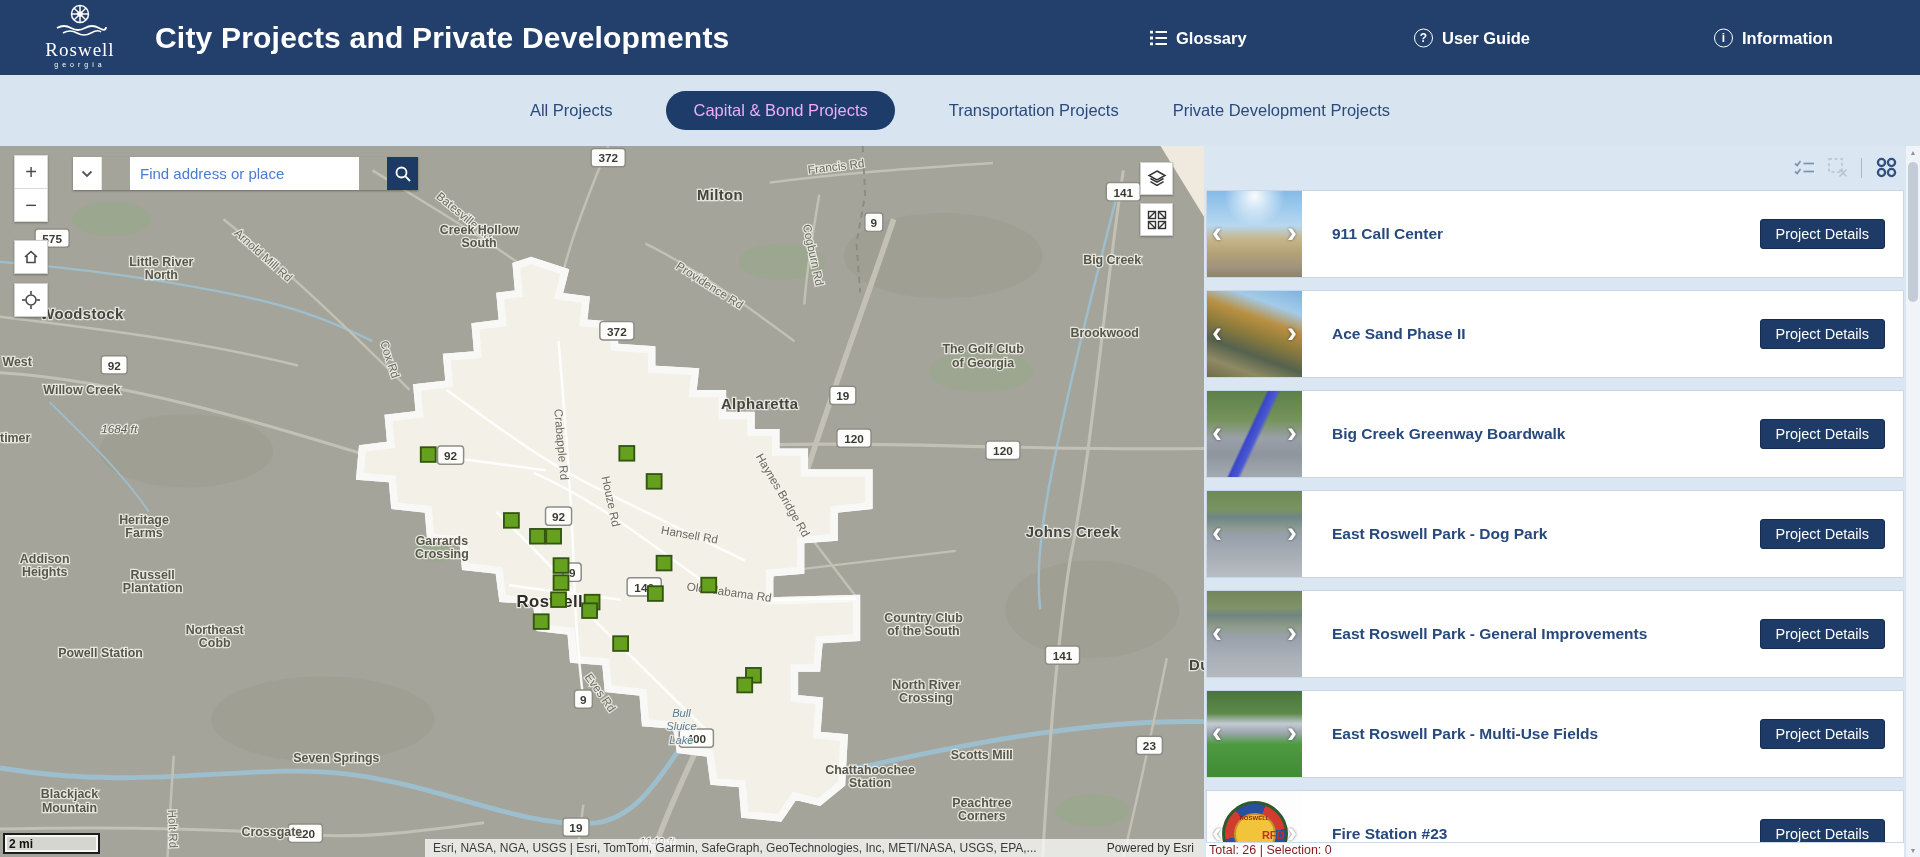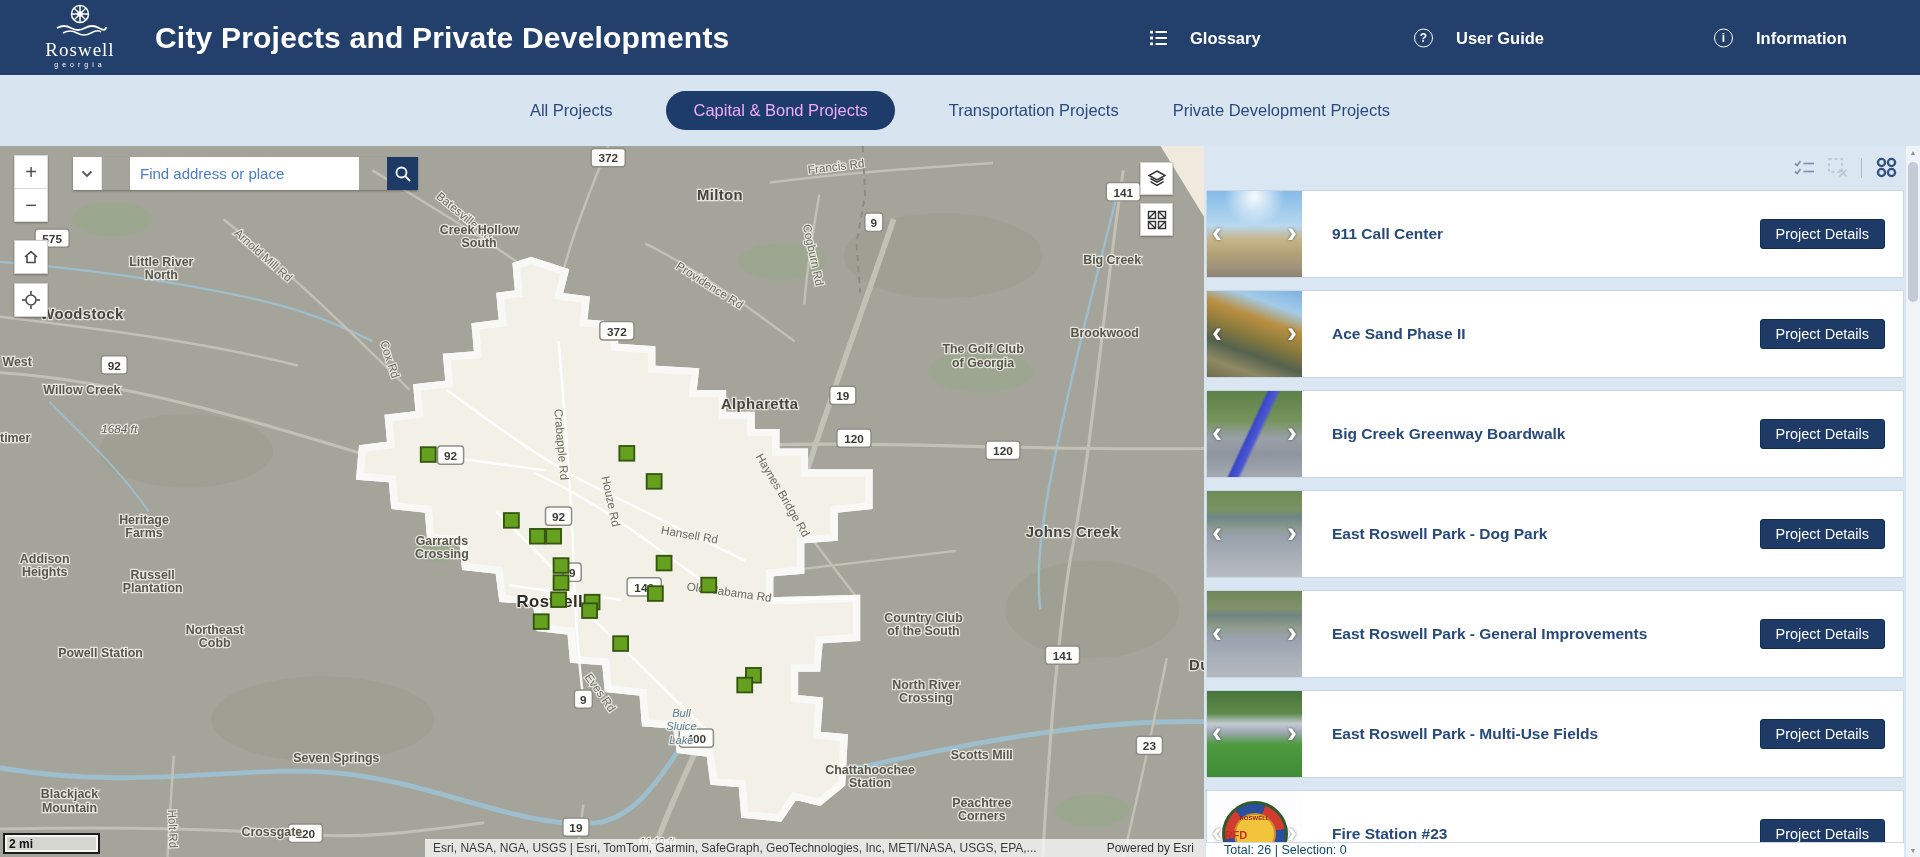--- a/index.html
+++ b/index.html
@@ -7,21 +7,21 @@
               font-family:"Liberation Sans", sans-serif; }
 
   
   header { position:relative; height:75px; background:#233f6b; color:#fff; }
   .logo { position:absolute; left:30px; top:3px; width:100px; text-align:center; }
   .logo-name { font-family:"Liberation Serif", serif; font-size:19px; letter-spacing:1px; color:#fff; margin-top:-2px;}
   .logo-tag { font-size:7px; letter-spacing:4px; color:#fff; text-transform:lowercase; }
   .app-title { position:absolute; left:155px; top:50%; transform:translateY(-50%);
                font-size:30px; font-weight:bold; letter-spacing:.2px; }
   .hdr-link { position:absolute; top:50%; transform:translateY(-50%); display:flex; align-items:center;
-              gap:23px; font-size:16.5px; font-weight:bold; color:#fff; cursor:pointer; }
+              gap:9px; font-size:16.5px; font-weight:bold; color:#fff; cursor:pointer; }
   .hdr-link.glossary { left:1150px; } .hdr-link.userguide { left:1414px; } .hdr-link.information { left:1714px; }
   .circle-glyph { display:inline-flex; width:19px; height:19px; border:1.6px solid #fff; border-radius:50%;
                   align-items:center; justify-content:center; font-size:12px; font-weight:bold; }
 
   
   .tabbar { height:71px; background:#d9e4f1; display:flex; align-items:center; justify-content:center; gap:54px; }
   .tab { background:none; border:none; font-family:inherit; font-size:16.5px; color:#2a4a7c; cursor:pointer; }
   .tab.active { background:#1d3c6a; color:#f0abfc; padding:10px 27px; border-radius:21px; }
 
   
@@ -101,25 +101,25 @@
   .thumb-field { background:
       linear-gradient(180deg,#49753c 0%,#5d8a4a 26%,#c3cad2 38%,#9fa8b2 48%,#4d9a3f 62%,#3f8c36 100%); }
   .thumb-emblem { background:#fdfdfd; display:flex; align-items:center; justify-content:center; }
   .emblem { position:relative; width:66px; height:66px; border-radius:50%; border:3px solid #2e5a2e;
             background: conic-gradient(from 20deg,#d23b2f 0 60deg,#2a4fa0 60deg 120deg,#d23b2f 120deg 180deg,
                          #2a4fa0 180deg 240deg,#d23b2f 240deg 300deg,#2a4fa0 300deg 360deg); }
   .emblem::after { content:""; position:absolute; inset:9px; border-radius:50%; background:#f2c43c;
                    border:2px solid #c8912b; }
   .emblem-top { position:absolute; top:11px; left:0; right:0; text-align:center; font-size:6px; font-weight:bold;
                 color:#8d1f17; z-index:1; }
-  .emblem-center { position:absolute; top:50%; left:0; right:0; transform:translateY(-42%); text-align:left;
+  .emblem-center { position:absolute; top:50%; left:0; right:0; transform:translateY(-42%); text-align:right;
                    font-size:11px; font-weight:bold; color:#c03026; z-index:1; }
 
   .status { position:absolute; left:2px; right:16px; bottom:0; height:15px; background:#fff;
-            border-top:1px solid #ccd8e8; font-size:12.5px; color:#0c4a6e; line-height:14px; padding-left:18px; }
+            border-top:1px solid #ccd8e8; font-size:12.5px; color:#7f1d1d; line-height:14px; padding-left:3px; }
   .scrollbar { position:absolute; right:0; top:0; bottom:0; width:14px; background:#f0f3f7; }
   .sb-arrow { position:absolute; left:0; right:0; text-align:center; font-size:7px; color:#8a93a2; cursor:pointer; }
   .sb-arrow.up { top:3px; } .sb-arrow.down { bottom:3px; }
   .sb-thumb { position:absolute; left:2px; width:10px; top:16px; height:140px; background:#c3cbd6; border-radius:5px; cursor:grab; }
 </style>
 </head>
 <body>
 
 <header>
   <div class="logo">

